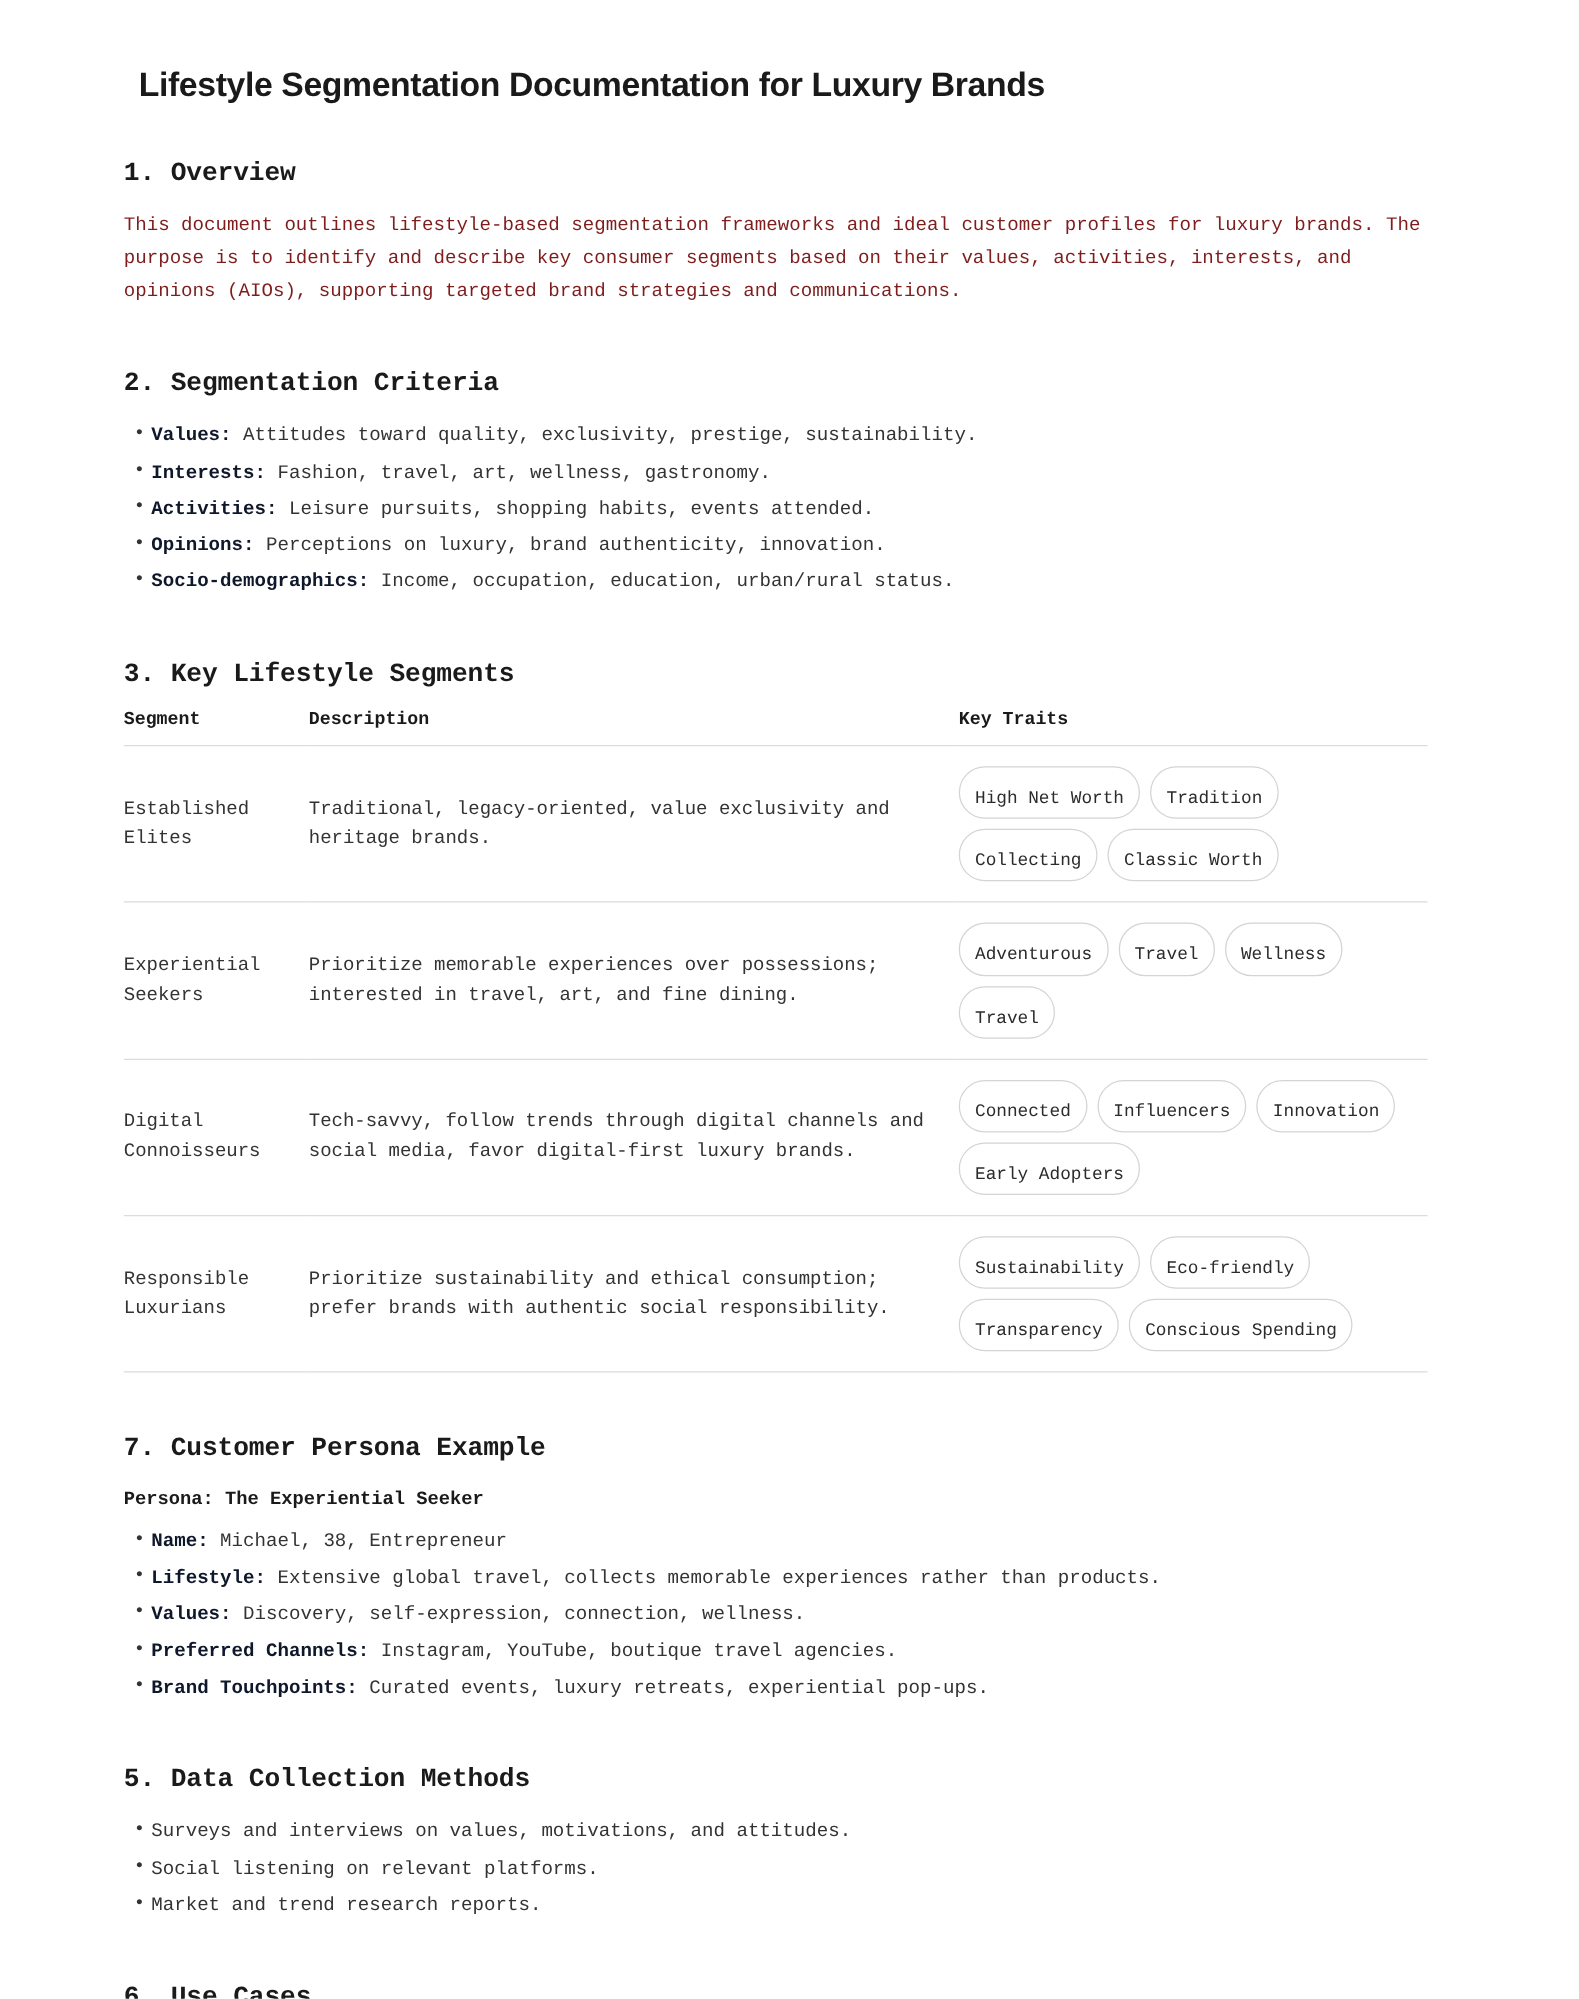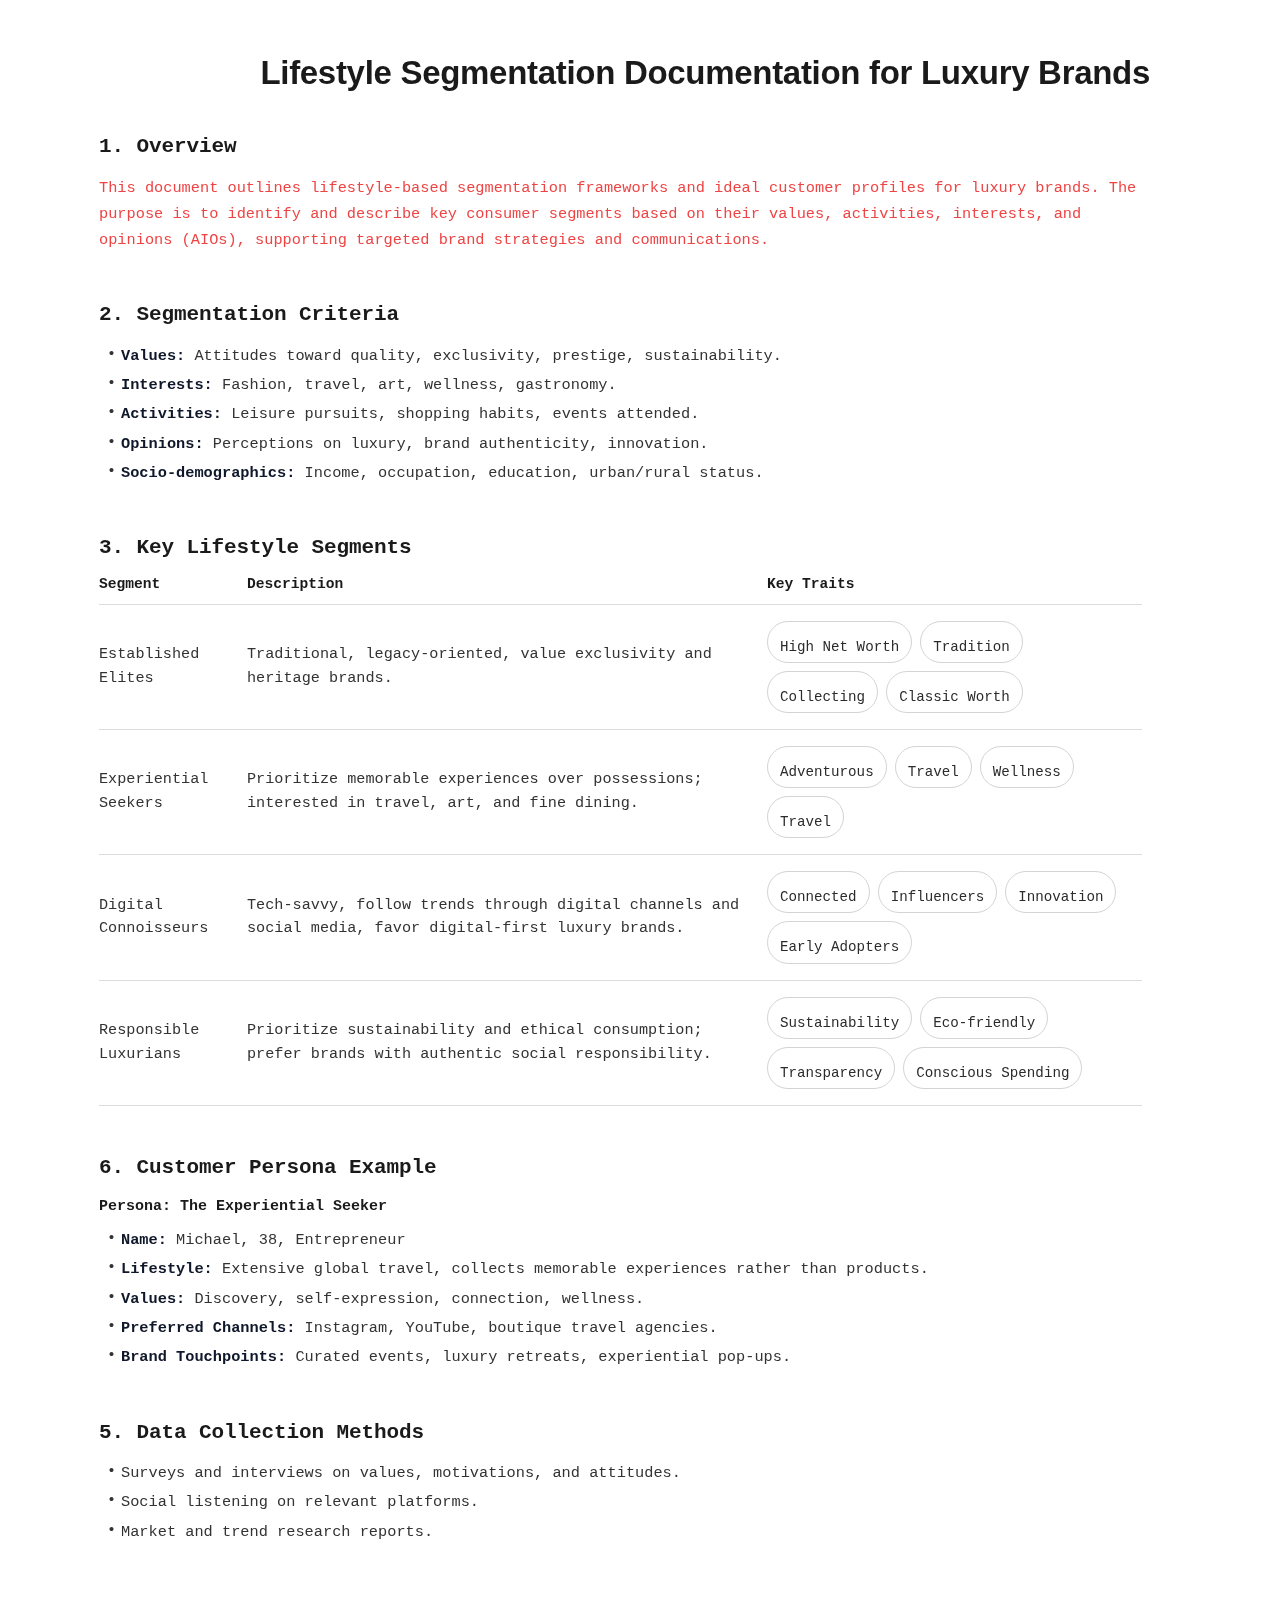--- a/index.html
+++ b/index.html
@@ -12,41 +12,40 @@
     width: 1263px;
     height: 1599px;
     font-family: "Liberation Sans", sans-serif;
     color: #333333;
     -webkit-font-smoothing: antialiased;
   }
   .page {
     padding: 52px 113px 0 99px;
   }
   .doc-title {
-    font-size: 33px;
+    font-size: 27px;
     font-weight: 700;
     color: #1a1a1a;
     letter-spacing: -0.3px;
-    margin: 0 0 40px 0;
+    margin: 0 0 40px 12px;
     line-height: 1.25;
-    text-align: right;
   }
   .section { margin: 0 0 30px 0; font-family: Liberation Mono, monospace; }
   .section-heading {
     font-size: 21px;
     font-weight: 600;
     color: #1a1a1a;
     margin: 0 0 14px 0;
     line-height: 1.3;
     letter-spacing: -0.1px;
   }
   .para {
     font-size: 15.3px;
     line-height: 1.72;
-    color: #ef4444;
+    color: #7f1d1d;
     margin: 0;
     max-width: 1045px;
   }
   ul.bullets {
     list-style: none;
     margin: 0;
     padding: 0;
   }
   ul.bullets li {
     position: relative;
@@ -232,21 +231,21 @@
             </div>
           </td>
         </tr>
       </tbody>
     </table>
   </div>
 
   <div class="gap-lg"></div>
 
   <div class="section">
-    <h2 class="section-heading">6. Customer Persona Example</h2>
+    <h2 class="section-heading">7. Customer Persona Example</h2>
     <p class="persona-sub">Persona: The Experiential Seeker</p>
     <ul class="bullets">
       <li><span class="lbl">Name:</span><span> Michael, 38, Entrepreneur</span></li>
       <li><span class="lbl">Lifestyle:</span><span> Extensive global travel, collects memorable experiences rather than products.</span></li>
       <li><span class="lbl">Values:</span><span> Discovery, self-expression, connection, wellness.</span></li>
       <li><span class="lbl">Preferred Channels:</span><span> Instagram, YouTube, boutique travel agencies.</span></li>
       <li><span class="lbl">Brand Touchpoints:</span><span> Curated events, luxury retreats, experiential pop-ups.</span></li>
     </ul>
   </div>
 

